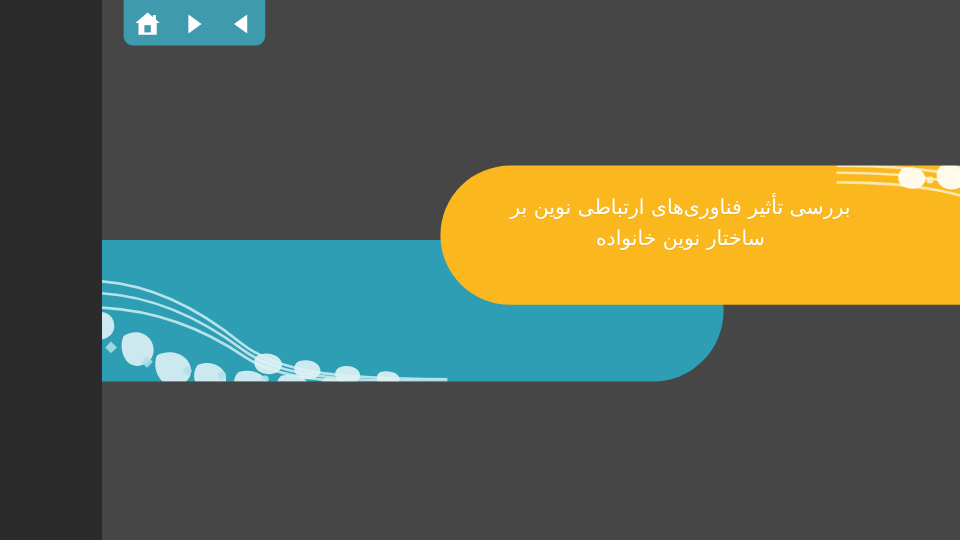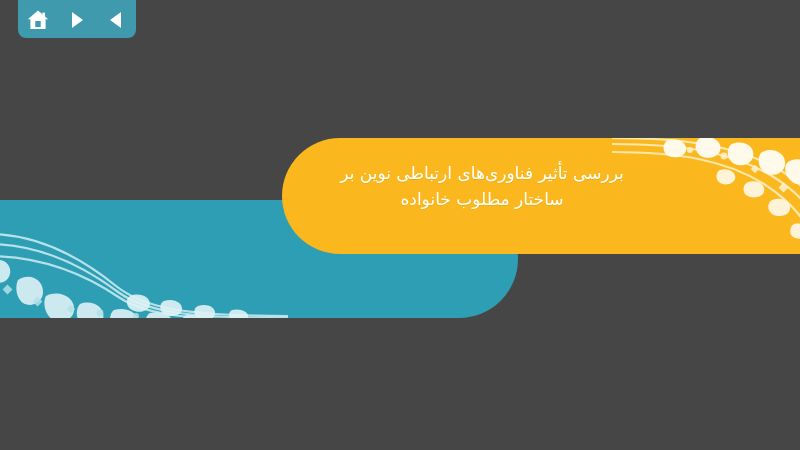--- a/index.html
+++ b/index.html
@@ -2,21 +2,21 @@
 <html lang="fa" dir="rtl"><head>
 <meta charset="utf-8">
 <style>
   html, body {
     margin: 0;
     padding: 0;
     background: #2b2b2b;
   }
   #slide {
     position: relative;
-    width: 800px;
+    width: 715px;
     height: 450px;
     overflow: hidden;
     background: #464646;
     font-family: "DejaVu Sans", sans-serif;
   }
 
   
   #navbar {
     position: absolute;
     left: 18px;
@@ -198,18 +198,18 @@
       <g fill="#fffaeb" opacity="0.9">
         <path d="M160,62 c10,-4 19,2 18,9 c-1,7 -12,9 -18,5 c-5,-4 -5,-11 0,-14 z"></path>
         <path d="M136,44 c10,-3 18,3 16,10 c-2,6 -13,7 -18,3 c-4,-4 -3,-11 2,-13 z"></path>
         <path d="M108,32 c9,-3 17,3 15,9 c-2,6 -12,7 -16,3 c-4,-3 -3,-10 1,-12 z"></path>
         <path d="M182,86 c9,-2 16,4 14,10 c-2,6 -12,6 -16,2 c-3,-3 -2,-10 2,-12 z"></path>
       </g>
     </svg>
 
     <div id="title-block">
       <span class="title-line">بررسی تأثیر فناوری‌های ارتباطی نوین بر</span>
-      <span class="title-line">ساختار مطلوب خانواده</span>
+      <span class="title-line">ساختار نوین خانواده</span>
     </div>
 
   </div>
 
 </div>
 
 </body></html>

